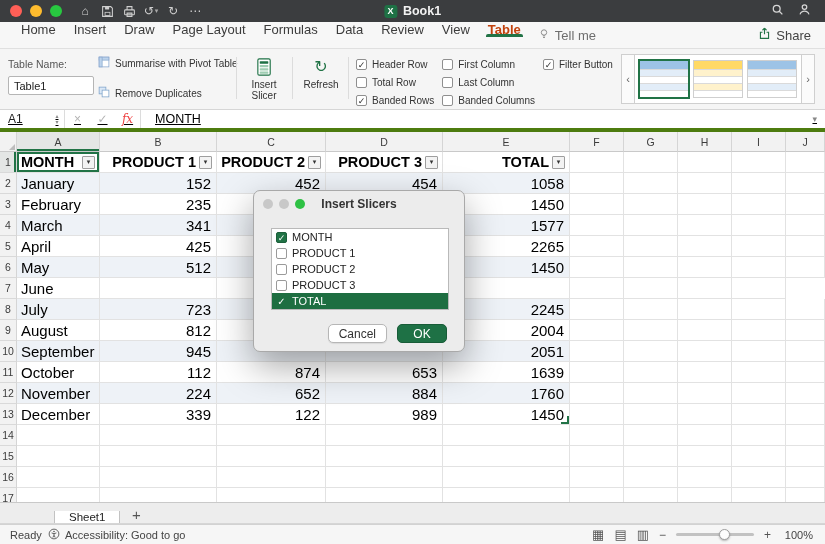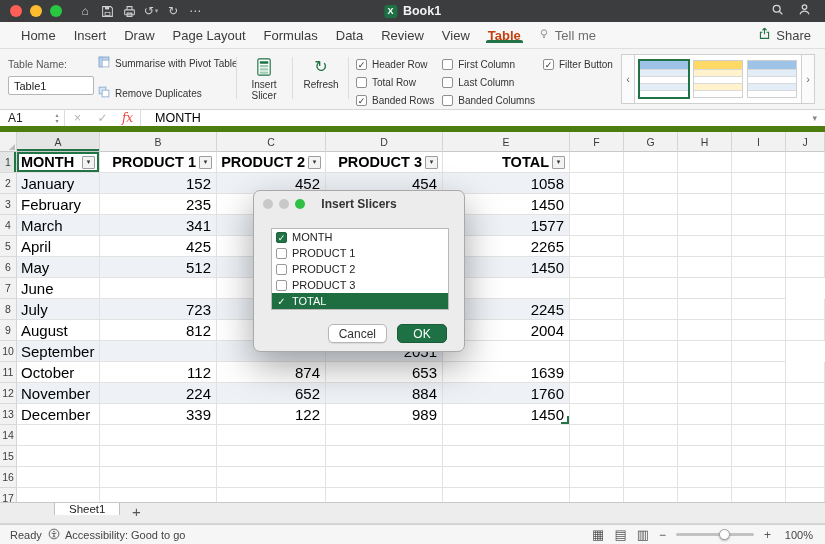--- a/index.html
+++ b/index.html
@@ -13,21 +13,21 @@
   .tl { width:12px; height:12px; border-radius:50%; }
   .tl.red{background:#ff5f57} .tl.yellow{background:#febc2e} .tl.green{background:#28c840}
   .tbi { min-width:22px; text-align:center; font-size:12px; color:#cfcfcf; line-height:22px; display:flex; align-items:center; justify-content:center; gap:1px; padding:0 2px; }
   .tbi .mini { font-size:7px; color:#a8a8a8; }
   .tb-title { position:absolute; left:50%; transform:translateX(-50%); display:flex; gap:6px; align-items:center; font-size:12.5px; font-weight:bold; color:#f2f2f2; }
   .xlogo { width:13px; height:13px; background:#1e7145; border-radius:3px; color:#fff; font-size:9px; font-weight:bold; display:flex; align-items:center; justify-content:center; }
   .tb-right { margin-left:auto; display:flex; gap:14px; padding-right:14px; align-items:center; }
 
   
   .tabsbar { position:absolute; top:22px; height:27px; left:0; right:0; background:#f7f7f7; border-bottom:1px solid #e0e0e0; display:flex; align-items:stretch; padding-left:12px; }
-  .rtabs { display:flex; align-items:center; }
+  .rtabs { display:flex; align-items:flex-start; }
   .rtab { font-size:13px; color:#3c3c3c; padding:0 9px; display:flex; align-items:center; position:relative; cursor:default; }
   .rtab.active { color:#c2410c; font-weight:bold; }
   .rtab.active::after { content:""; position:absolute; left:7px; right:7px; bottom:0; height:3px; background:#217346; border-radius:2px 2px 0 0; }
   .tellme { display:flex; align-items:center; gap:5px; color:#6e6e6e; font-size:13px; margin-left:8px; }
   .share { margin-left:auto; margin-right:14px; display:flex; align-items:center; gap:5px; font-size:13px; color:#444; }
 
   
   .ribbon { position:absolute; top:49px; height:61px; left:0; right:0; background:#f5f5f5; border-bottom:1px solid #d6d6d6; font-size:10px; color:#333; }
   .tname-label { position:absolute; left:8px; top:9px; color:#555; font-size:10.5px; }
   .tname-input { position:absolute; left:8px; top:27px; width:86px; height:19px; border:1px solid #b5b5b5; background:#fff; font-size:11px; padding:0 5px; border-radius:2px; font-family:inherit; color:#222; }
@@ -44,21 +44,21 @@
   .cb.checked { color:#2d2d2d; }
   .gallery { position:absolute; right:10px; top:5px; height:50px; display:flex; align-items:stretch; }
   .gal-arrow { width:14px; background:#fbfbfb; border:1px solid #cfcfcf; display:flex; align-items:center; justify-content:center; color:#666; font-size:11px; }
   .thumbs { display:flex; gap:4px; padding:4px; background:#fff; border-top:1px solid #cfcfcf; border-bottom:1px solid #cfcfcf; align-items:center; }
   .thumb { width:50px; height:38px; border:1px solid #cfcfcf; background:#fff; overflow:hidden; }
   .thumb.selected { outline:2px solid #217346; outline-offset:-1px; }
   .th-head { height:8px; }
   .th-row { height:7px; border-top:1px solid #dadada; }
 
   
-  .formulabar { position:absolute; top:110px; height:22px; left:0; right:0; background:#fff; border-bottom:6px solid #4d7c0f; display:flex; align-items:center; font-size:12px; }
+  .formulabar { position:absolute; top:110px; height:22px; left:0; right:0; background:#fff; border-bottom:4px solid #4d7c0f; display:flex; align-items:center; font-size:12px;text-decoration:underline; }
   .namebox { width:50px; padding-left:8px; color:#222; }
   .stepper { width:14px; display:flex; flex-direction:column; align-items:center; font-size:6px; color:#888; line-height:6px; }
   .fsep { width:1px; height:100%; background:#dcdcdc; }
   .fbtn { width:25px; text-align:center; color:#b3b3b3; font-size:12px; }
   .fx { font-style:italic; color:#ef4444; font-family:"DejaVu Serif","Liberation Serif",serif; }
   .ftext { padding-left:14px; color:#000; font-size:12.5px; }
   .fchev { margin-left:auto; padding-right:8px; color:#888; font-size:9px; }
 
   
   .gridarea { position:absolute; top:132px; left:0; width:825px; height:370px; overflow:hidden; background:#fff; }
@@ -90,21 +90,21 @@
   .dlg-item.selected { background:#1e6e41; color:#fff; }
   .dcb { width:11px; height:11px; border:1px solid #9a9a9a; border-radius:2px; background:#fff; flex:none; font-size:9px; line-height:10px; text-align:center; color:transparent; }
   .dcb.checked { background:#217346; border-color:#1c603b; color:#fff; }
   .dlg-item.selected .dcb { background:transparent; border-color:transparent; color:#fff; font-size:10px; }
   .dlg-btns { position:absolute; right:17px; bottom:8px; display:flex; gap:10px; }
   .btn { min-width:50px; height:19px; border-radius:5px; font-size:12px; display:flex; align-items:center; justify-content:center; padding:0 10px; }
   .btn.cancel { background:#fff; border:1px solid #b6b6b6; color:#333; box-shadow:0 1px 1px rgba(0,0,0,.08); }
   .btn.ok { background:#1e7145; border:1px solid #185c38; color:#fff; }
 
   
-  .sheetbar { position:absolute; top:502px; height:22px; left:0; right:0; background:#ededed; border-top:1px solid #c9c9c9; border-bottom:1px solid #d6d6d6; display:flex; align-items:flex-start; }
+  .sheetbar { position:absolute; top:502px; height:22px; left:0; right:0; background:#ededed; border-top:1px solid #c9c9c9; border-bottom:1px solid #d6d6d6; display:flex; align-items:flex-end; }
   .tabspacer { width:54px; }
   .sheettabs { display:flex; align-items:stretch; }
   .sheettab { background:#fff; border-left:1px solid #c2c2c2; border-right:1px solid #c2c2c2; padding:0 14px; display:flex; align-items:center; font-size:11.5px; color:#1f1f1f; }
   .addsheet { width:32px; display:flex; align-items:center; justify-content:center; font-size:15px; color:#555; }
 
   
   .statusbar { position:absolute; top:524px; height:20px; left:0; right:0; background:#f6f6f6; border-top:1px solid #d2d2d2; display:flex; align-items:center; font-size:11px; color:#444; }
   .ready { padding-left:10px; width:48px; }
   .acc { display:flex; align-items:center; gap:5px; }
   .sb-right { margin-left:auto; display:flex; align-items:center; gap:10px; padding-right:12px; }
@@ -473,20 +473,21 @@
           <div class="cell num">2004</div>
           <div class="cell"></div>
           <div class="cell"></div>
           <div class="cell"></div>
           <div class="cell"></div>
           <div class="cell"></div>
         </div>
         <div class="grow">
           <div class="rnc">10</div>
           <div class="cell band">September</div>
+          <div class="cell num band">945</div>
           <div class="cell num band"></div>
           <div class="cell num band"></div>
           <div class="cell num band">2051</div>
           <div class="cell"></div>
           <div class="cell"></div>
           <div class="cell"></div>
           <div class="cell"></div>
           <div class="cell"></div>
         </div>
         <div class="grow">

